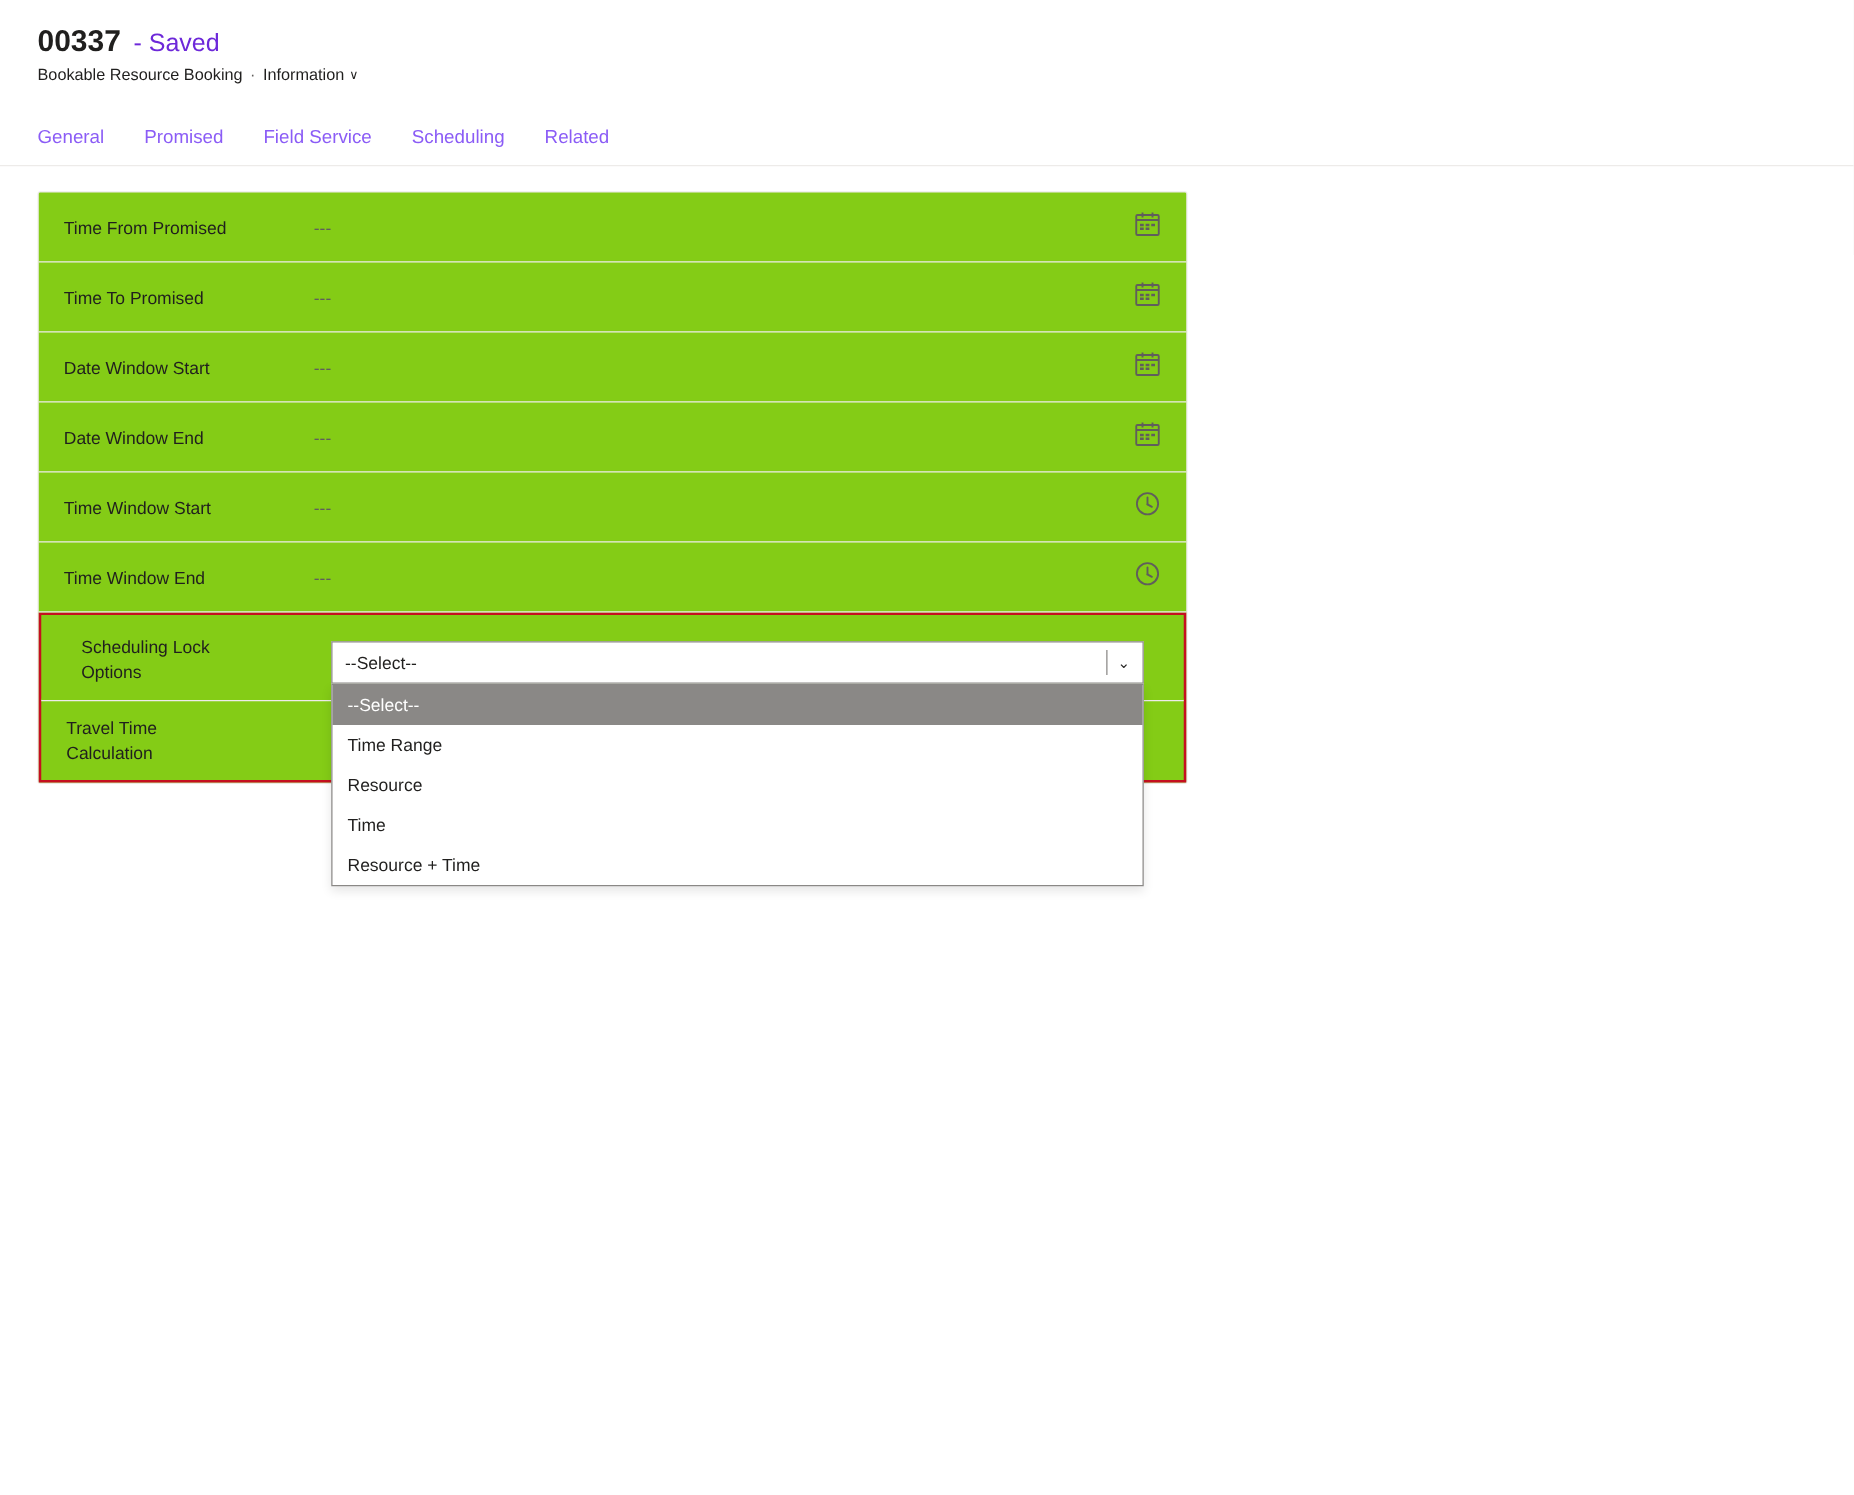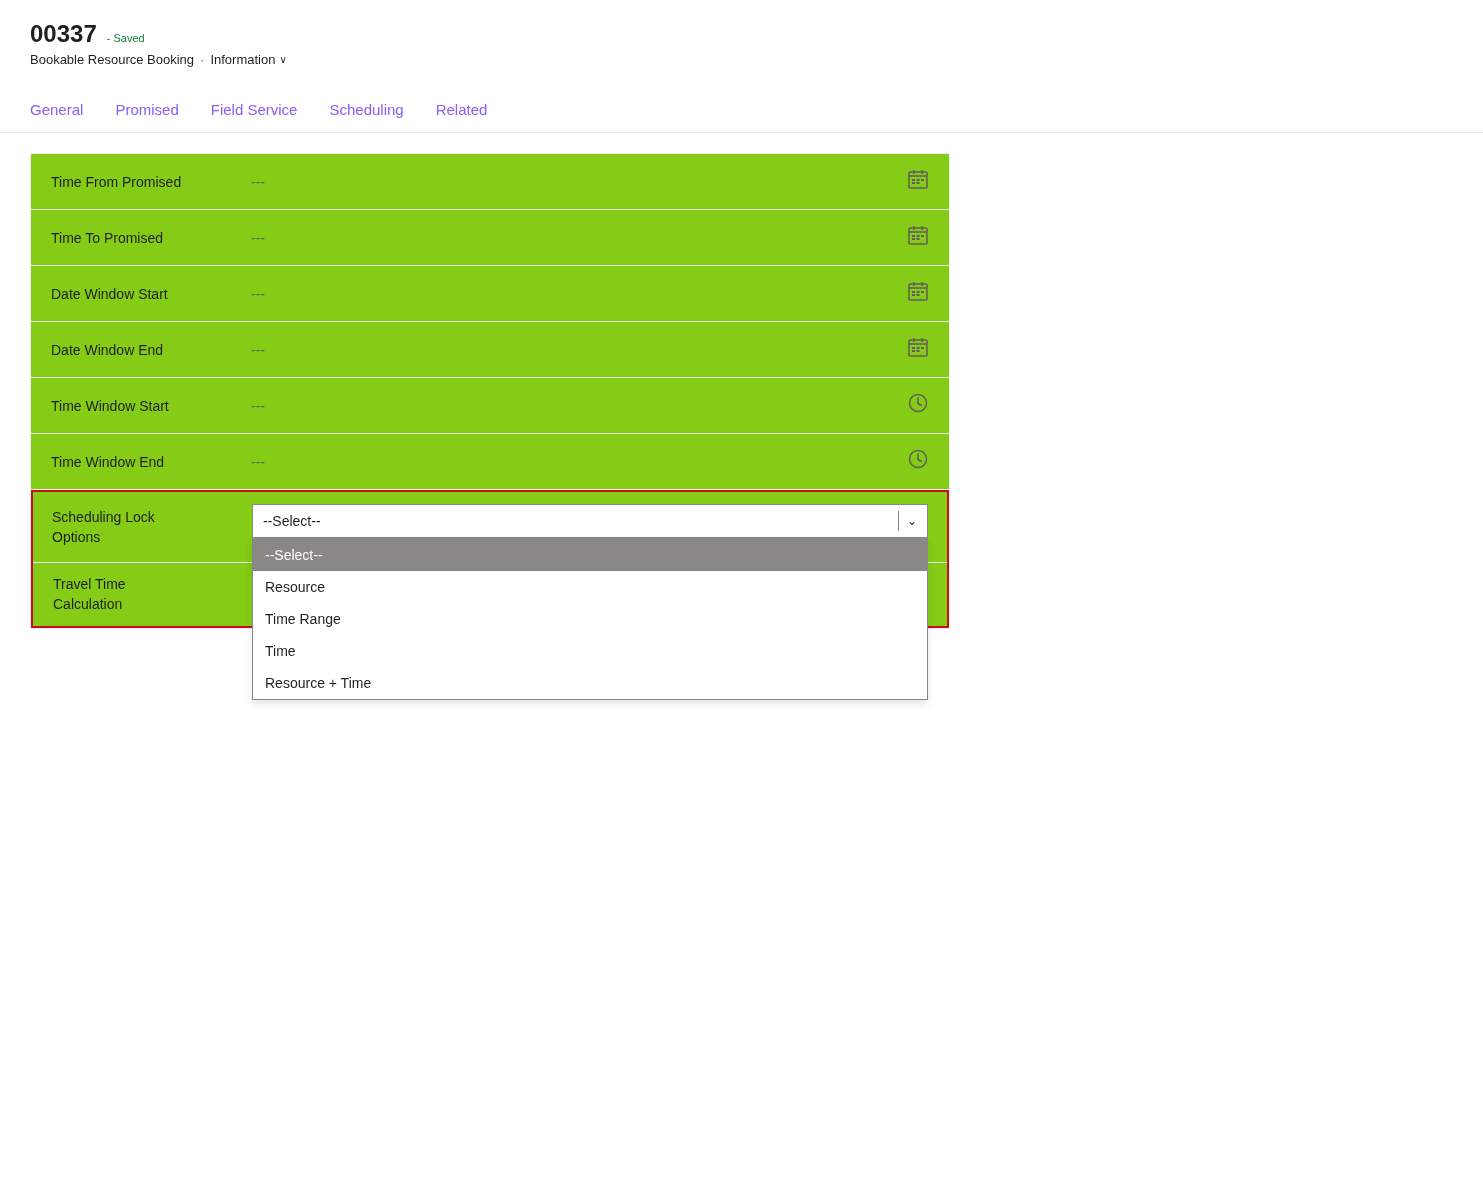--- a/index.html
+++ b/index.html
@@ -22,22 +22,22 @@
       align-items: baseline;
       gap: 10px;
       margin-bottom: 4px;
     }
     .record-id {
       font-size: 24px;
       font-weight: 700;
       color: #201f1e;
     }
     .record-saved {
-      font-size: 11px;
-      color: #15803d;
+      font-size: 20px;
+      color: #6d28d9;
     }
     .breadcrumb-row {
       display: flex;
       align-items: center;
       gap: 4px;
       font-size: 13px;
       color: #201f1e;
     }
     .breadcrumb-link {
       color: #201f1e;
@@ -123,24 +123,24 @@
     .field-empty {
       color: #605e5c;
     }
     .field-icon {
       margin-left: auto;
       color: #605e5c;
       font-size: 18px;
     }
     .select-row {
       display: flex;
-      align-items: flex-start;
+      align-items: flex-end;
       min-height: 60px;
-      padding: 12px 19px;
-      border-bottom: 3px solid #84cc16;
+      padding: 12px 32px;
+      border-bottom: 1px solid #84cc16;
       position: relative;
     }
     .select-label {
       width: 200px;
       min-width: 200px;
       font-size: 14px;
       color: #201f1e;
       padding-right: 20px;
       padding-top: 4px;
       line-height: 1.4;
@@ -345,22 +345,22 @@
             <div class="select-field">
               <span class="select-field-text">--Select--</span>
               <div style="display:flex;align-items:center;">
                 <div class="select-divider"></div>
                 <span class="select-chevron">⌄</span>
               </div>
             </div>
 
             <div class="dropdown-menu">
               <div class="dropdown-item selected">--Select--</div>
+              <div class="dropdown-item">Time Range</div>
               <div class="dropdown-item">Resource</div>
-              <div class="dropdown-item">Time Range</div>
               <div class="dropdown-item">Time</div>
               <div class="dropdown-item">Resource + Time</div>
             </div>
           </div>
         </div>
 
         <div class="travel-row" style="border-top: 1px solid #edebe9;">
           <div class="travel-label">
             <span>Travel Time</span><br>
             <span>Calculation</span>

